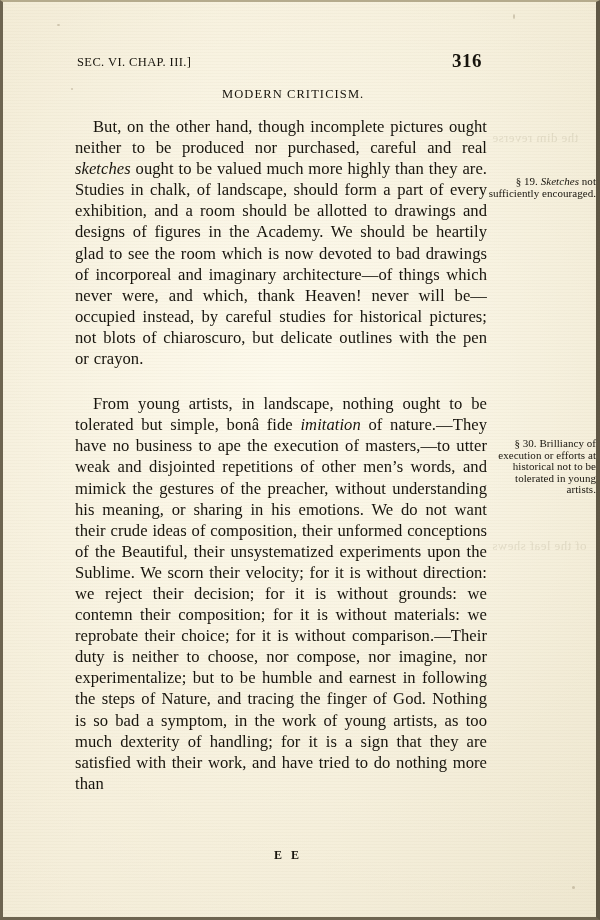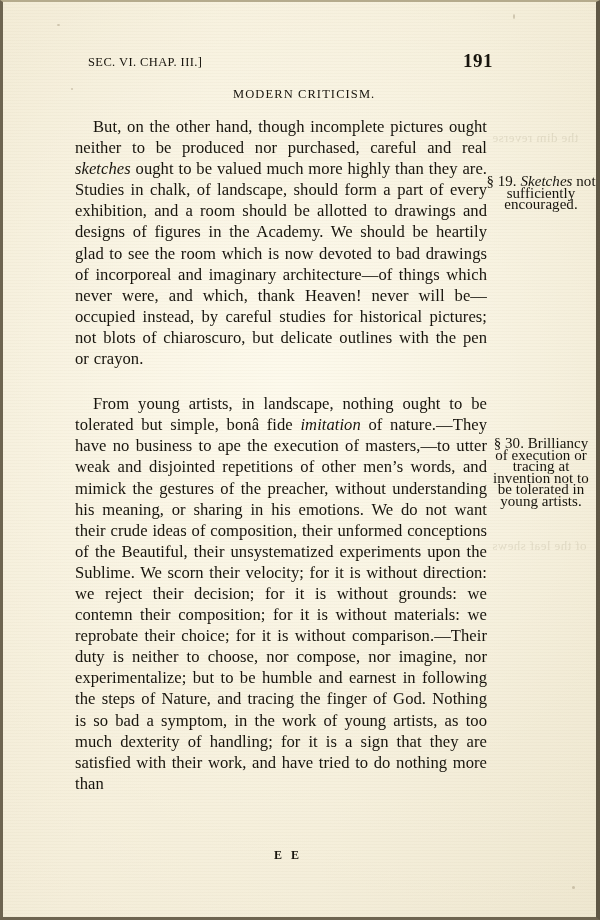--- a/index.html
+++ b/index.html
@@ -66,21 +66,21 @@
   .speck {
     position: absolute;
     background: rgba(120,104,72,0.30);
     border-radius: 50%;
     pointer-events: none;
   }
 
   
   #running-head {
     position: absolute;
-    left: 88px;
+    left: 77px;
     top: 55px;
     width: 420px;
     height: 20px;
   }
   .head-sec {
     position: absolute;
     left: 0;
     top: 0;
     font-size: 12.5px;
     font-variant: small-caps;
@@ -122,24 +122,24 @@
     letter-spacing: 0.05px;
     word-spacing: 0.6px;
   }
   p.para.indent { text-indent: 18px; margin-top: 24px; }
   p.para .it { font-style: italic; }
 
   
   .margin-note {
     position: absolute;
     width: 110px;
-    font-size: 15px;
+    font-size: 11px;
     line-height: 11.6px;
     letter-spacing: 0.05px;
-    text-align: center;
+    text-align: right;
   }
   .margin-note .it { font-style: italic; }
   #note-19 { left: 486px; top: 176px; }
   #note-20 { left: 486px; top: 438px; }
 
   
   #signature {
     position: absolute;
     left: 0;
     top: 848px;
@@ -163,41 +163,41 @@
   <div class="bleed" id="bleed-b">of the leaf shews</div>
 
   <div class="speck" style="left:57px; top:24px; width:3px; height:2px;"></div>
   <div class="speck" style="left:71px; top:88px; width:2px; height:2px;"></div>
   <div class="speck" style="left:572px; top:886px; width:3px; height:3px;"></div>
   <div class="speck" style="left:513px; top:14px; width:2px; height:5px;"></div>
 
   <div id="running-head">
     <span class="head-sec">SEC. VI. CHAP. III.]</span>
     <span class="head-title">MODERN CRITICISM.</span>
-    <span class="head-folio">191</span>
+    <span class="head-folio">316</span>
   </div>
 
   <div id="body-block">
 
 
     <p class="para indent">
       <span>But, on the other hand, though incomplete pictures ought neither to be produced nor purchased, careful and real </span><span class="it">sketches</span><span> ought to be valued much more highly than they are. Studies in chalk, of landscape, should form a part of every exhibition, and a room should be allotted to drawings and designs of figures in the Academy. We should be heartily glad to see the room which is now devoted to bad drawings of incorporeal and imaginary architecture—of things which never were, and which, thank Heaven! never will be—occupied instead, by careful studies for historical pictures; not blots of chiaroscuro, but delicate outlines with the pen or crayon.</span>
     </p>
 
     <p class="para indent">
       <span>From young artists, in landscape, nothing ought to be tolerated but simple, bonâ fide </span><span class="it">imitation</span><span> of nature.—They have no business to ape the execution of masters,—to utter weak and disjointed repetitions of other men’s words, and mimick the gestures of the preacher, without understanding his meaning, or sharing in his emotions. We do not want their crude ideas of composition, their unformed conceptions of the Beautiful, their unsystematized experiments upon the Sublime. We scorn their velocity; for it is without direction: we reject their decision; for it is without grounds: we contemn their composition; for it is without materials: we reprobate their choice; for it is without comparison.—Their duty is neither to choose, nor compose, nor imagine, nor experimentalize; but to be humble and earnest in following the steps of Nature, and tracing the finger of God. Nothing is so bad a symptom, in the work of young artists, as too much dexterity of handling; for it is a sign that they are satisfied with their work, and have tried to do nothing more than</span>
     </p>
 
   </div>
 
   <div class="margin-note" id="note-19">
     <span>§ 19. </span><span class="it">Sketches</span><span> not sufficiently encouraged.</span>
   </div>
 
   <div class="margin-note" id="note-20">
-    <span>§ 30. </span><span>Brilliancy of execution or tracing at invention not to be tolerated in young artists.</span>
+    <span>§ 30. </span><span>Brilliancy of execution or efforts at historical not to be tolerated in young artists.</span>
   </div>
 
   <div id="signature">E E</div>
 
   <div id="scan-frame"></div>
 
 </div>
 
 </body></html>

